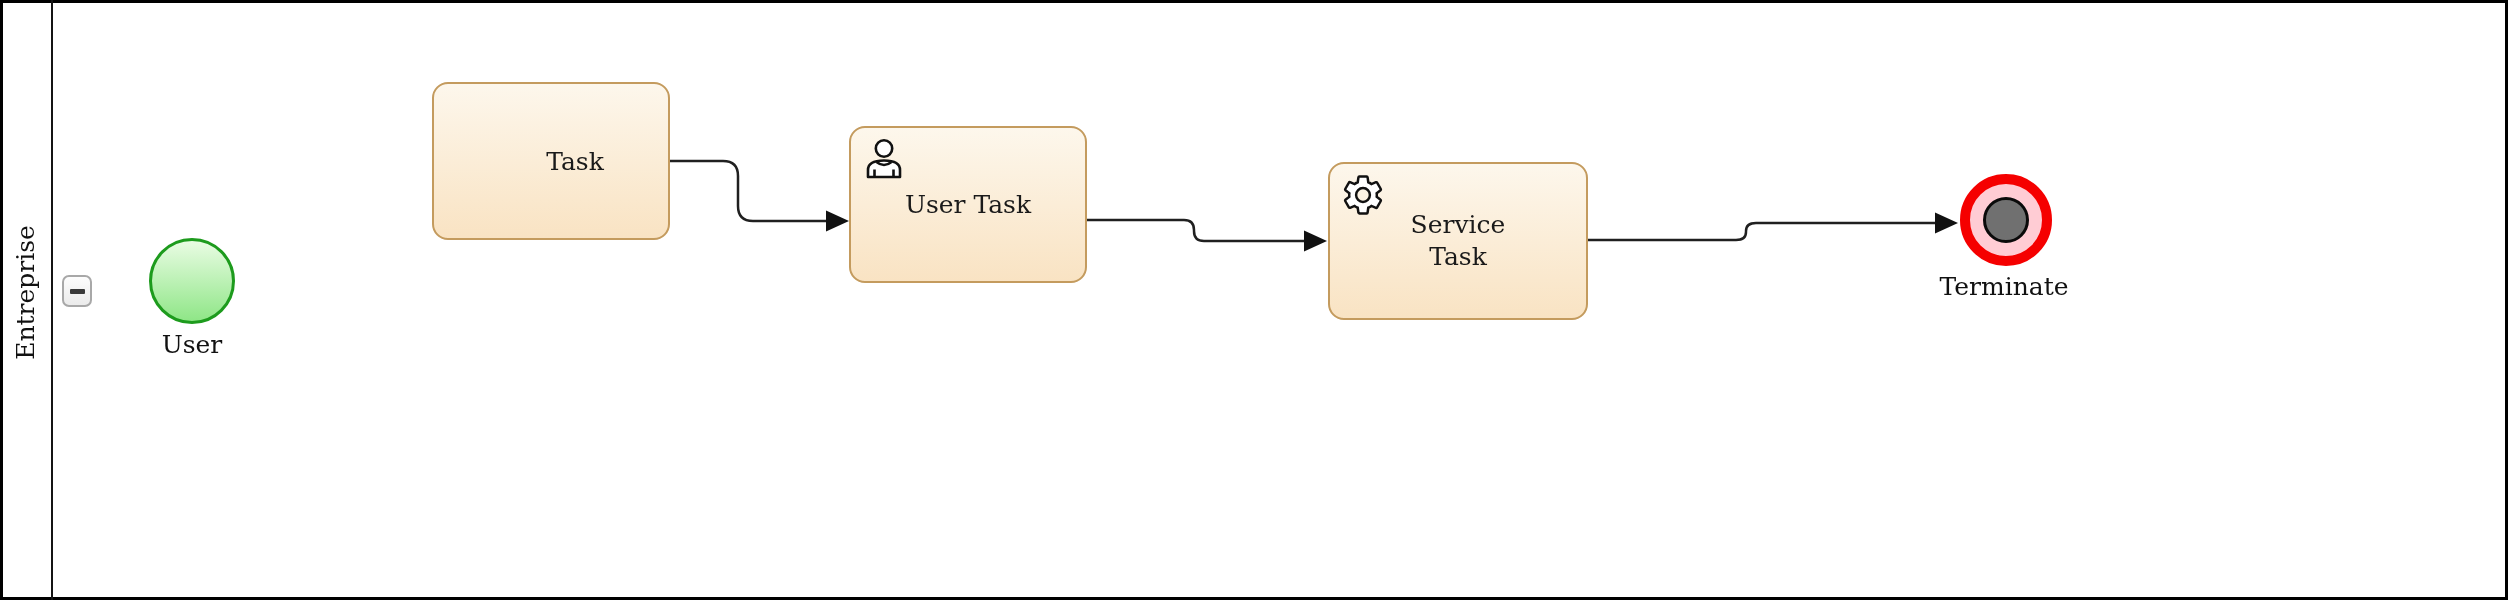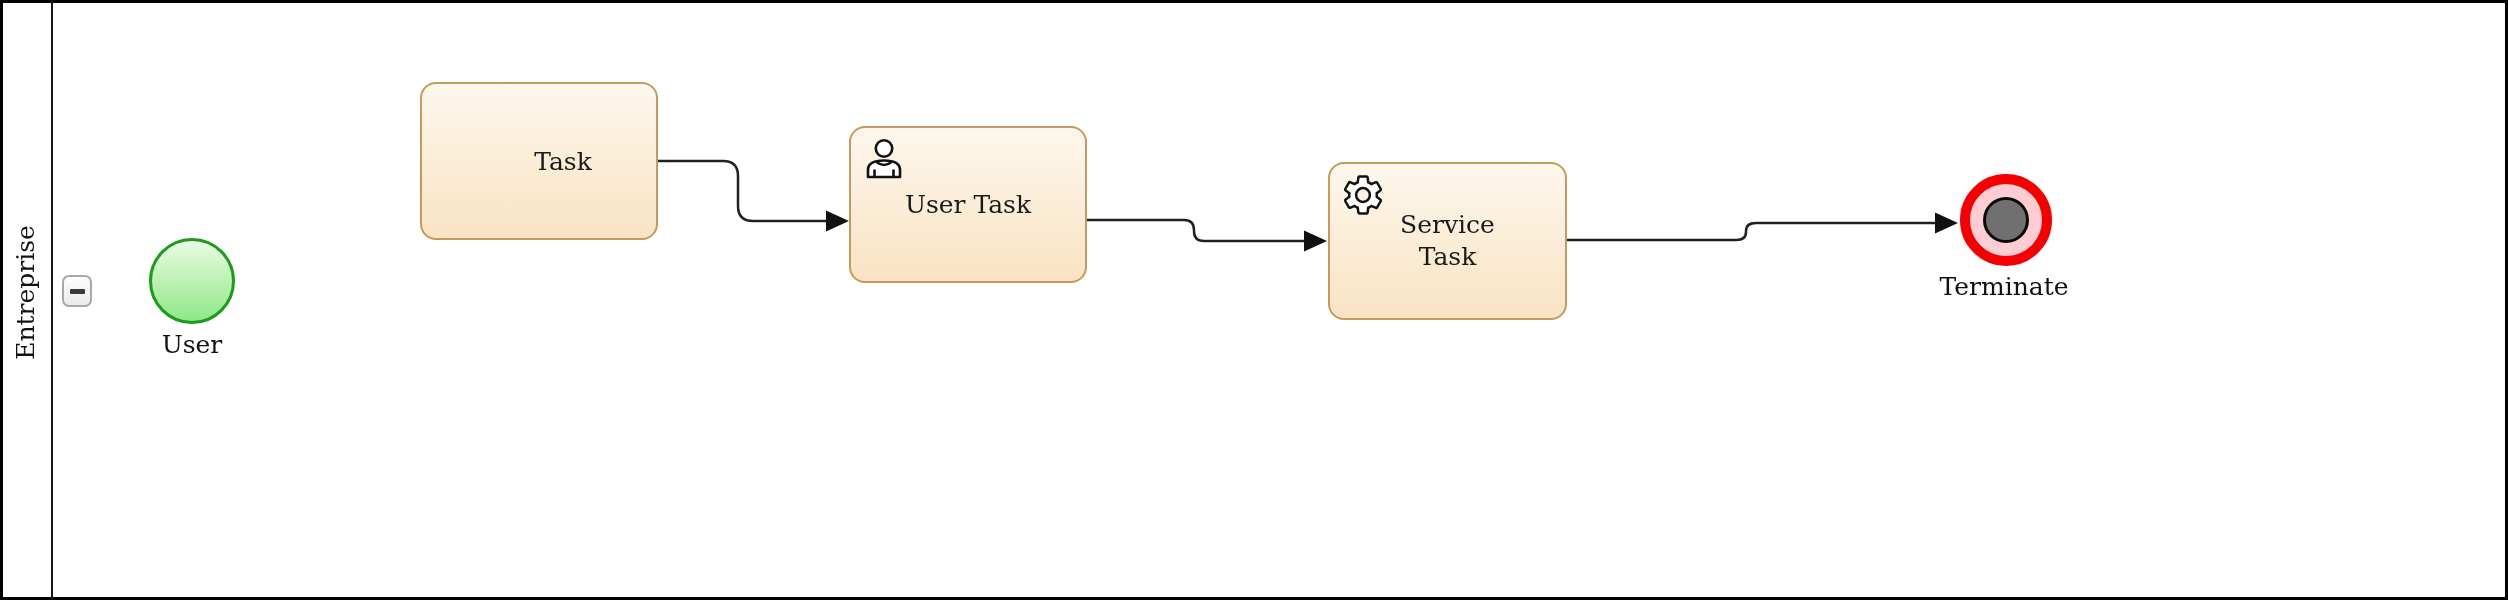--- a/index.html
+++ b/index.html
@@ -28,23 +28,23 @@
     border:3px solid #1d9b1d;background:linear-gradient(to bottom,#e9fce3,#8fe687);
     box-sizing:border-box;
   }
   .task{
     position:absolute;box-sizing:border-box;
     border:2px solid #c49b5e;border-radius:16px;
     background:linear-gradient(#fdf7ec,#f9e3c3);
     display:flex;align-items:center;justify-content:center;
     font-size:25px;color:#1a1a1a;text-align:center;
   }
-  .task-plain{left:420px;top:82px;width:238px;height:158px;padding-left:48px;}
+  .task-plain{left:432px;top:82px;width:238px;height:158px;padding-left:48px;}
   .task-user{left:849px;top:126px;width:238px;height:157px;text-align:right;}
-  .task-service{left:1328px;top:162px;width:239px;height:158px;}
+  .task-service{left:1328px;top:162px;width:260px;height:158px;}
   .task-icon{position:absolute;left:10px;top:8px;width:46px;height:46px;}
   .svc-label{display:inline-block;width:132px;line-height:1.3;}
   .event-terminate{
     position:absolute;left:1960px;top:174px;width:92px;height:92px;border-radius:50%;
     border:10px solid #f50000;background:#ffccd4;box-sizing:border-box;
     display:flex;align-items:center;justify-content:center;
   }
   .terminate-inner{
     width:46px;height:46px;border-radius:50%;background:#707070;
     border:3px solid #0a0a0a;box-sizing:border-box;

